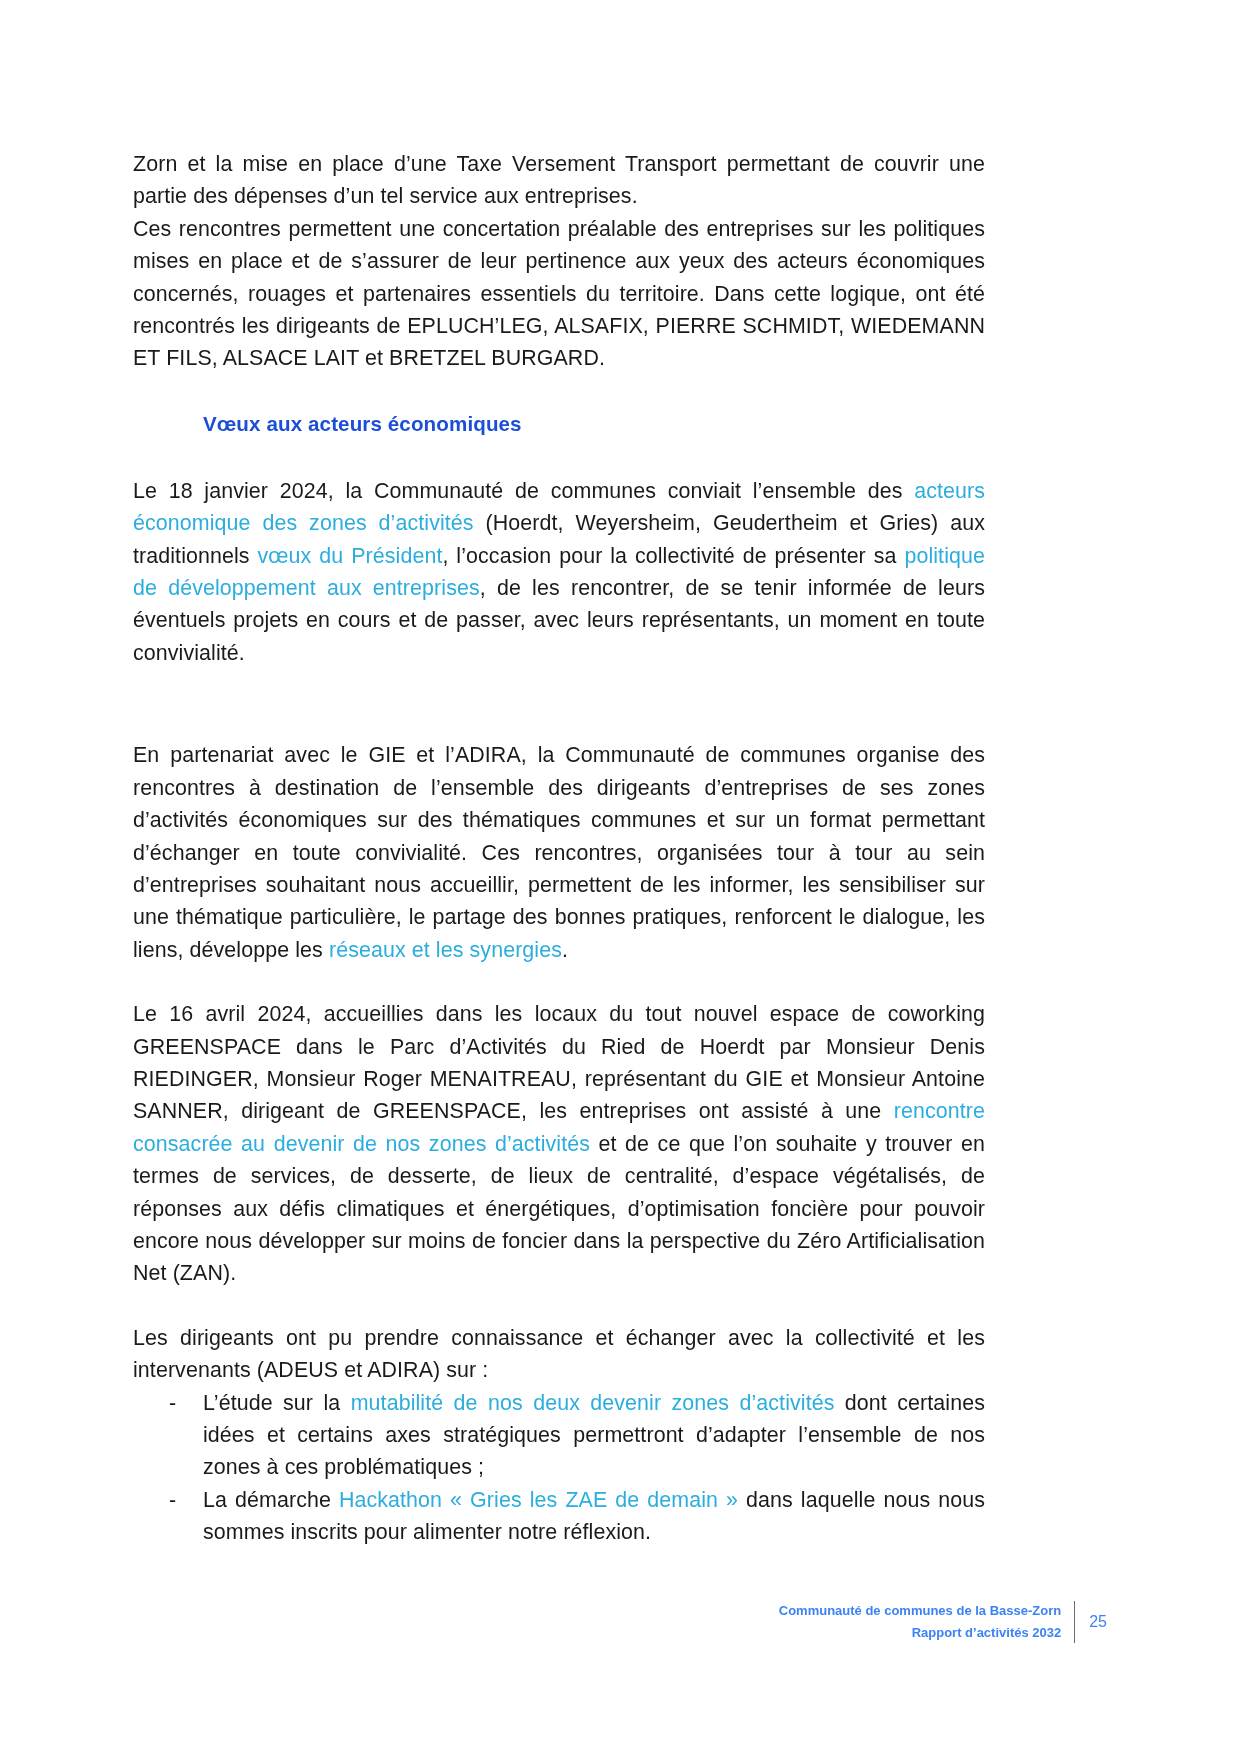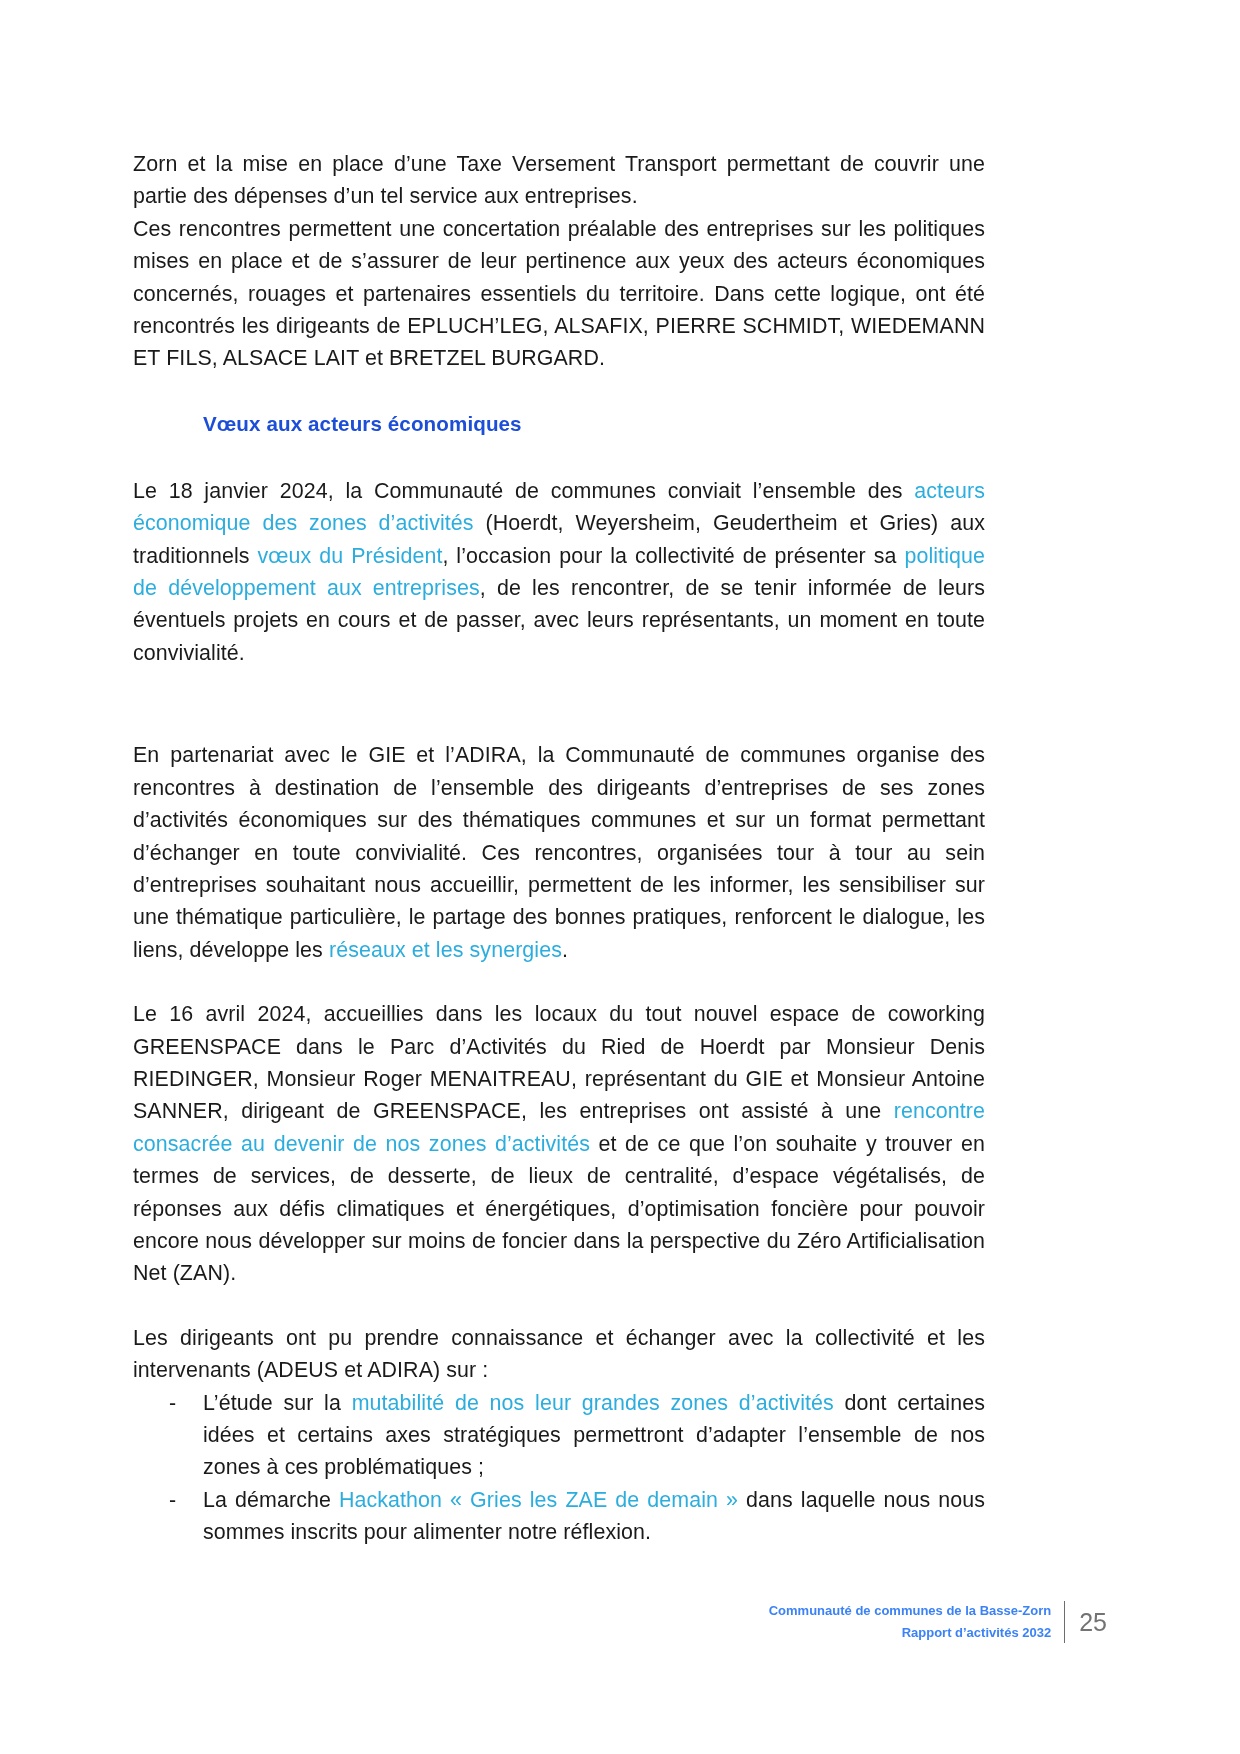--- a/index.html
+++ b/index.html
@@ -96,23 +96,23 @@
     padding-right: 13px;
     font-weight: bold;
   }
   .footer-rule {
     width: 1px;
     align-self: stretch;
     background: #6d6d6d;
     margin: 1px 0;
   }
   .footer-page {
-    font-size: 25px;
+    font-size: 16px;
     line-height: 22px;
-    color: #737373;
+    color: #3b82f6;
     padding-left: 14px;
   }
   .nowrap { white-space: nowrap; }
 </style>
 </head>
 <body>
 
 <div class="page">
 
   <div class="content">
@@ -141,21 +141,21 @@
     <p class="body-text">
       <span>Le 16 avril 2024, accueillies dans les locaux du tout nouvel espace de coworking GREENSPACE dans le Parc d’Activités du Ried de Hoerdt par Monsieur Denis RIEDINGER, Monsieur Roger MENAITREAU, représentant du GIE et Monsieur Antoine SANNER, dirigeant de GREENSPACE, les entreprises ont assisté à une </span><span class="lnk">rencontre consacrée au devenir de nos zones d’activités</span><span> et de ce que l’on souhaite y trouver en termes de services, de desserte, de lieux de centralité, d’espace végétalisés, de réponses aux défis climatiques et énergétiques, d’optimisation foncière pour pouvoir encore nous développer sur moins de foncier dans la perspective du Zéro Artificialisation Net (ZAN).</span>
     </p>
 
     <div class="para-gap"></div>
 
     <p class="body-text">Les dirigeants ont pu prendre connaissance et échanger avec la collectivité et les intervenants (ADEUS et ADIRA) sur :</p>
 
     <ul class="dash-list">
       <li>
-        <span class="dash">-</span><span>L’étude sur la </span><span class="lnk">mutabilité de nos leur grandes zones d’activités</span><span> dont certaines idées et certains axes stratégiques permettront d’adapter l’ensemble de nos zones à ces problématiques ;</span>
+        <span class="dash">-</span><span>L’étude sur la </span><span class="lnk">mutabilité de nos deux devenir zones d’activités</span><span> dont certaines idées et certains axes stratégiques permettront d’adapter l’ensemble de nos zones à ces problématiques ;</span>
       </li>
       <li>
         <span class="dash">-</span><span>La démarche </span><span class="lnk">Hackathon « Gries les ZAE de demain »</span><span> dans laquelle nous nous sommes inscrits pour alimenter notre réflexion.</span>
       </li>
     </ul>
 
   </div>
 
   <div class="footer">
     <div class="footer-inner">

